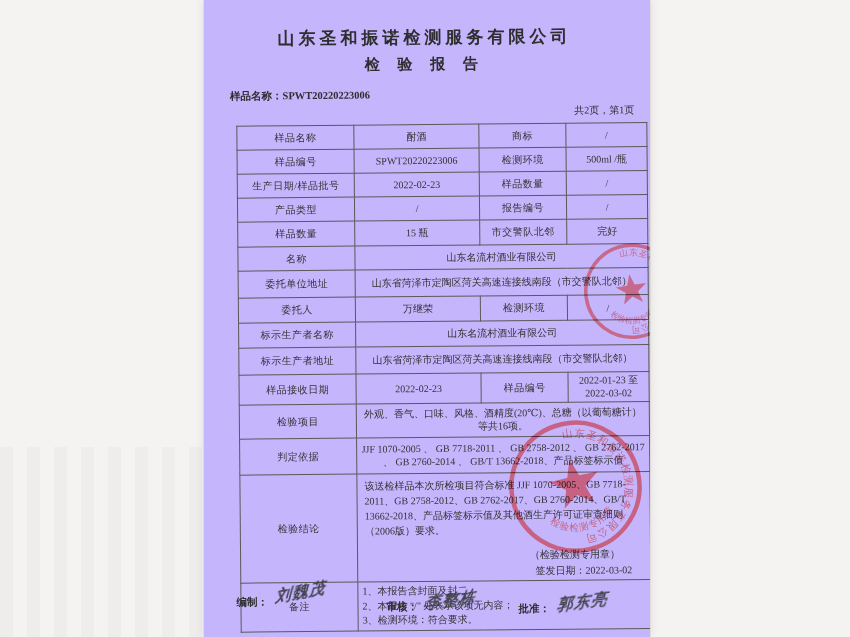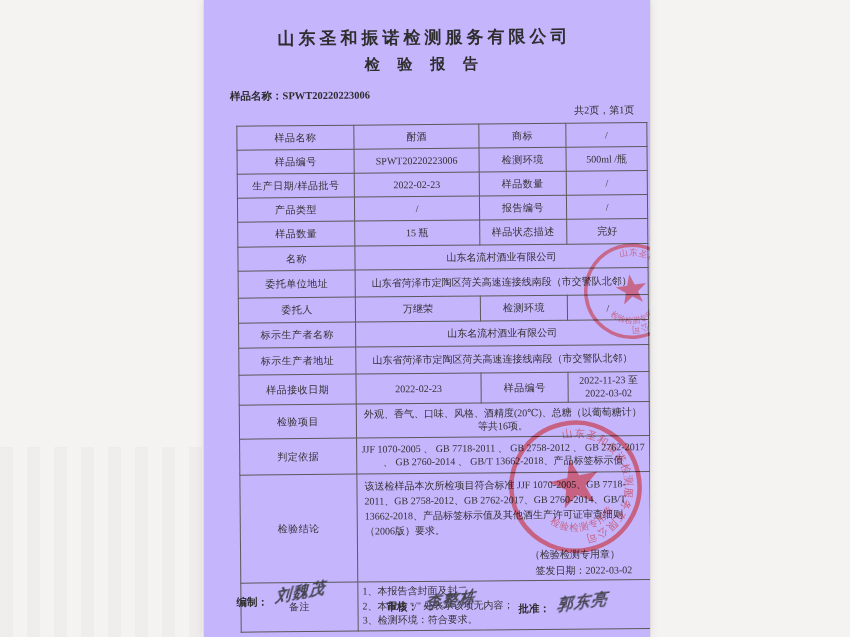--- a/index.html
+++ b/index.html
@@ -114,21 +114,21 @@
           </tr>
           <tr class="rh24">
             <td class="lbl">产品类型</td>
             <td class="val">/</td>
             <td class="lbl">报告编号</td>
             <td class="val">/</td>
           </tr>
           <tr class="rh25">
             <td class="lbl">样品数量</td>
             <td class="val">15 瓶</td>
-            <td class="lbl">样品状态描述</td>
+            <td class="lbl">市交警队北邻</td>
             <td class="val">完好</td>
           </tr>
           <tr class="rh24">
             <td class="lbl">名称</td>
             <td class="val" colspan="3">山东名流村酒业有限公司</td>
           </tr>
           <tr class="rh27">
             <td class="lbl">委托单位地址</td>
             <td class="val" colspan="3">山东省菏泽市定陶区菏关高速连接线南段（市交警队北邻）</td>
           </tr>
@@ -143,21 +143,21 @@
             <td class="val" colspan="3">山东名流村酒业有限公司</td>
           </tr>
           <tr class="rh27">
             <td class="lbl">标示生产者地址</td>
             <td class="val" colspan="3">山东省菏泽市定陶区菏关高速连接线南段（市交警队北邻）</td>
           </tr>
           <tr class="rh30">
             <td class="lbl">样品接收日期</td>
             <td class="val">2022-02-23</td>
             <td class="lbl">样品编号</td>
-            <td class="val wrap2">2022-11-23 至 2022-03-02</td>
+            <td class="val wrap2">2022-01-23 至 2022-03-02</td>
           </tr>
           <tr class="rh34">
             <td class="lbl">检验项目</td>
             <td class="val left wrap2" colspan="3">外观、香气、口味、风格、酒精度(20℃)、总糖（以葡萄糖计）等共16项。</td>
           </tr>
           <tr class="rh36">
             <td class="lbl">判定依据</td>
             <td class="val left wrap2" colspan="3">JJF 1070-2005 、 GB 7718-2011 、 GB 2758-2012 、 GB 2762-2017 、 GB 2760-2014 、 GB/T 13662-2018、产品标签标示值</td>
           </tr>
           <tr class="rh95">

